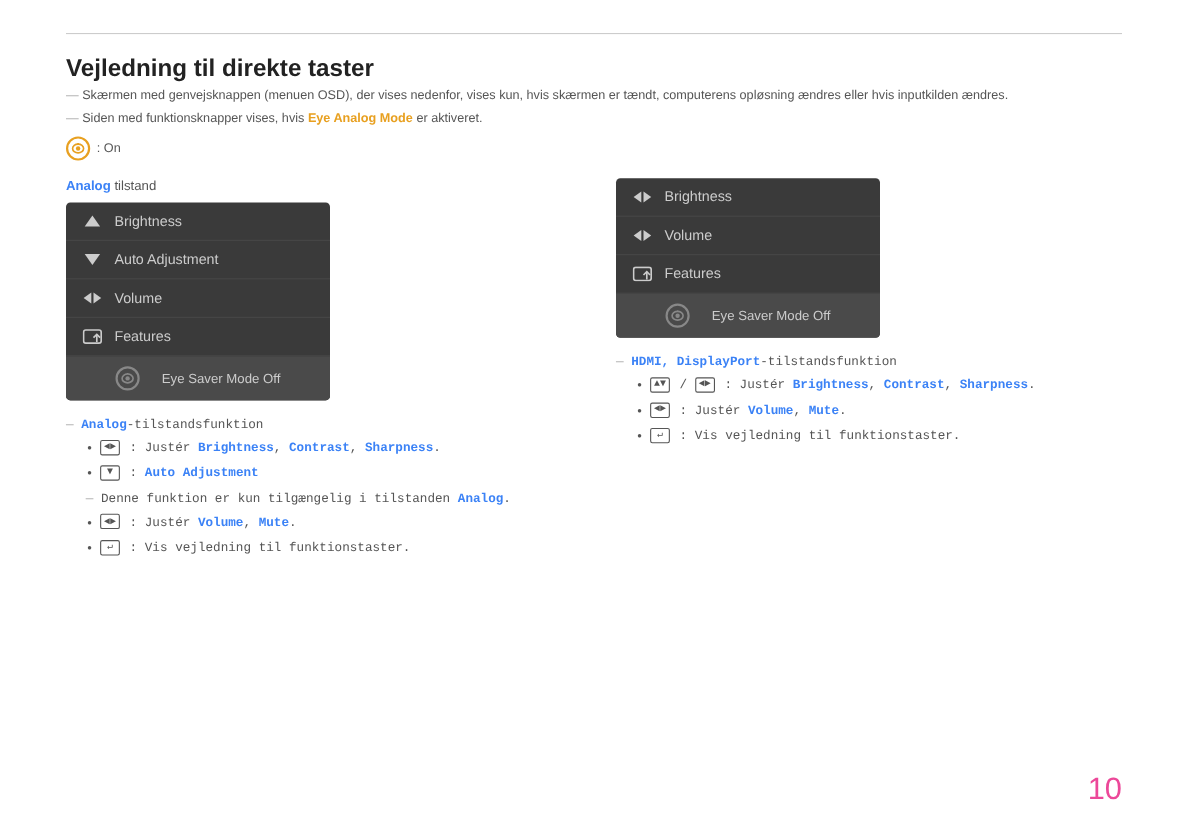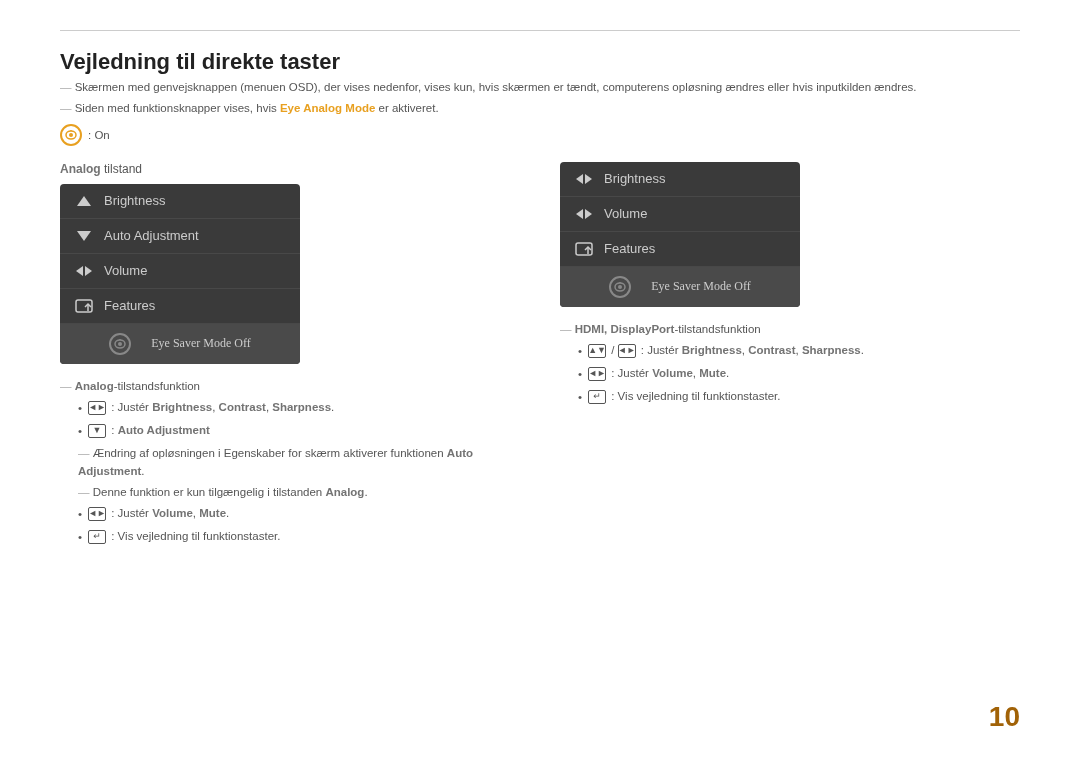--- a/index.html
+++ b/index.html
@@ -96,21 +96,20 @@
     }
     .osd-row:last-child {
       border-bottom: none;
     }
     .osd-row.eye-saver-row {
       background: #4a4a4a;
       justify-content: center;
       color: #ccc;
       font-size: 12px;
       gap: 20px;
-      font-family: Liberation Serif, serif;
     }
     .osd-icon {
       width: 20px;
       height: 16px;
       display: flex;
       align-items: center;
       justify-content: center;
     }
     
     .arrow-up {
@@ -150,20 +149,21 @@
       border-radius: 50%;
       border: 2px solid #888;
       display: flex;
       align-items: center;
       justify-content: center;
       font-size: 10px;
       color: #888;
     }
     .notes-section {
       margin-top: 8px;
+      font-family: Liberation Mono, monospace;
     }
     .note-line {
       font-size: 11.5px;
       color: #555;
       margin-bottom: 4px;
       line-height: 1.5;
     }
     .note-line::before {
       content: '— ';
       color: #aaa;
@@ -179,21 +179,21 @@
       display: flex;
       align-items: flex-start;
       gap: 6px;
       line-height: 1.5;
     }
     .bullet-dot {
       color: #555;
       margin-top: 1px;
     }
     .link-text {
-      color: #737373;
+      color: #3b82f6;
       font-weight: bold;
     }
     .link-text-orange {
       color: #e8a020;
       font-weight: bold;
     }
     .inline-icon {
       display: inline-flex;
       align-items: center;
       justify-content: center;
@@ -203,22 +203,22 @@
       border-radius: 2px;
       font-size: 9px;
       vertical-align: middle;
       margin-right: 2px;
     }
     .page-number {
       position: fixed;
       bottom: 30px;
       right: 60px;
       font-size: 28px;
-      color: #a16207;
-      font-weight: 700;
+      color: #ec4899;
+      font-weight: 400;
     }
   </style>
 </head>
 <body>
 
 <div class="top-line"></div>
 
 <h1 class="page-title">Vejledning til direkte taster</h1>
 
 <div class="desc-text">
@@ -304,23 +304,20 @@
           </span>
         </div>
         <div class="bullet-item">
           <span class="bullet-dot">•</span>
           <span>
             <span class="inline-icon">▼</span>
             : <span class="link-text">Auto Adjustment</span>
           </span>
         </div>
         <div class="note-line" style="padding-left:0; margin-left:0;">
-          Ændring af opløsningen i Egenskaber for skærm aktiverer funktionen <span class="link-text">Auto Adjustment</span>.
-        </div>
-        <div class="note-line" style="padding-left:0; margin-left:0;">
           Denne funktion er kun tilgængelig i tilstanden <span class="link-text">Analog</span>.
         </div>
         <div class="bullet-item">
           <span class="bullet-dot">•</span>
           <span>
             <span class="inline-icon">◄►</span>
             : Justér <span class="link-text">Volume</span>, <span class="link-text">Mute</span>.
           </span>
         </div>
         <div class="bullet-item">

